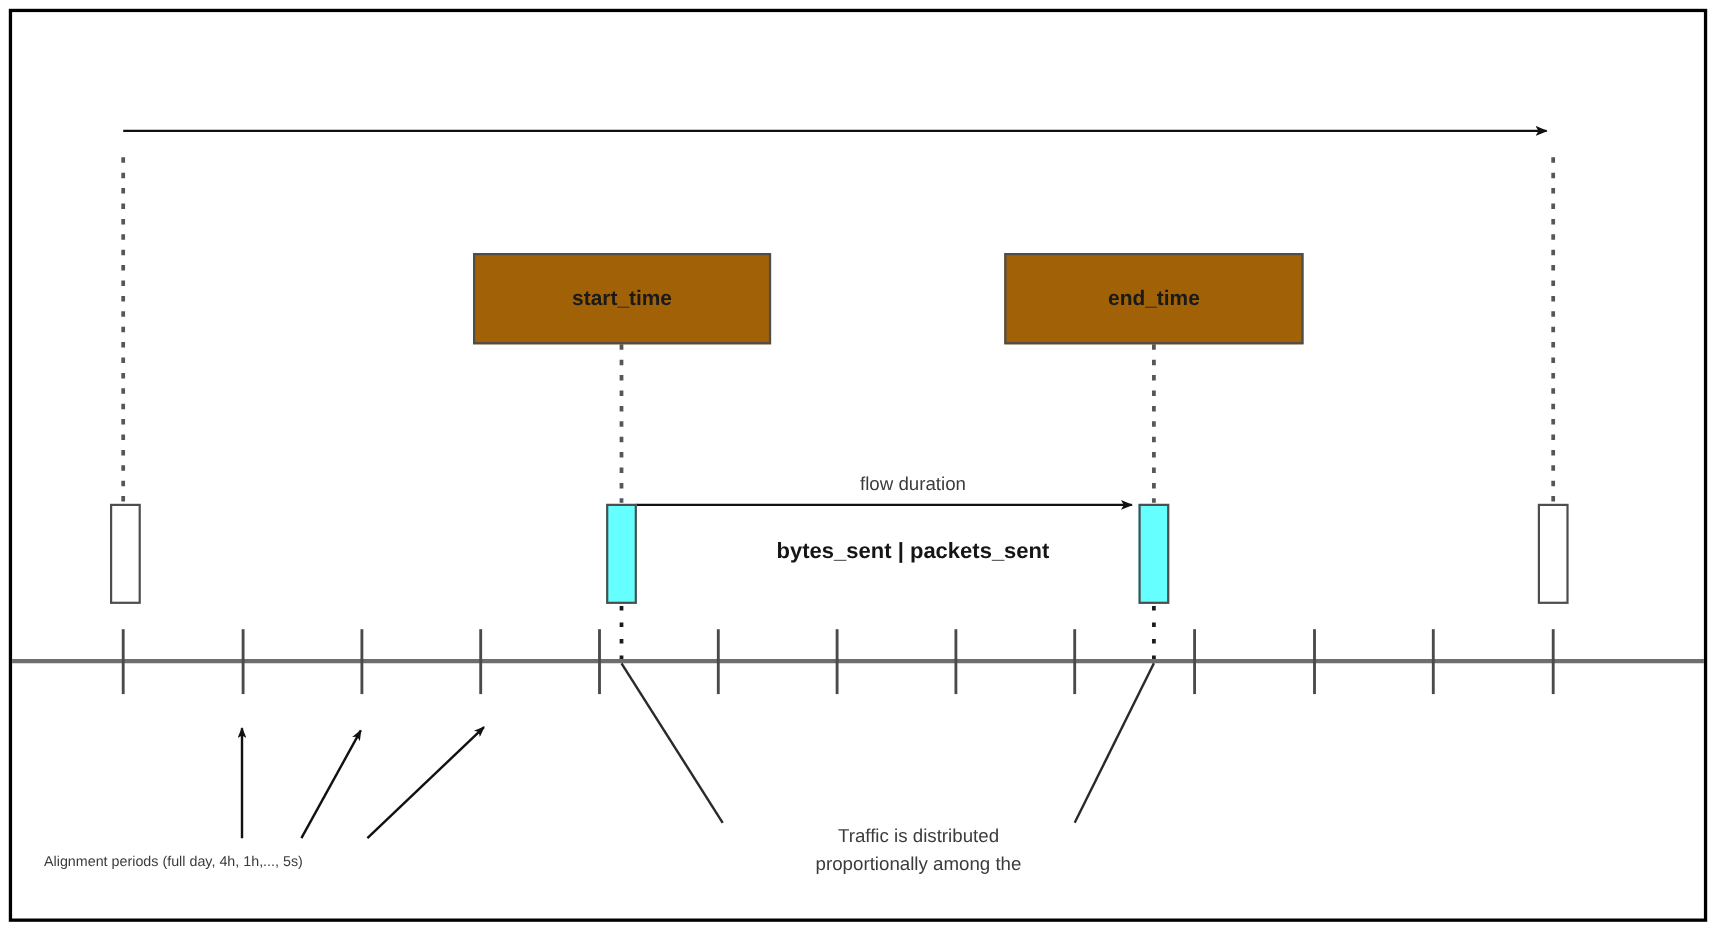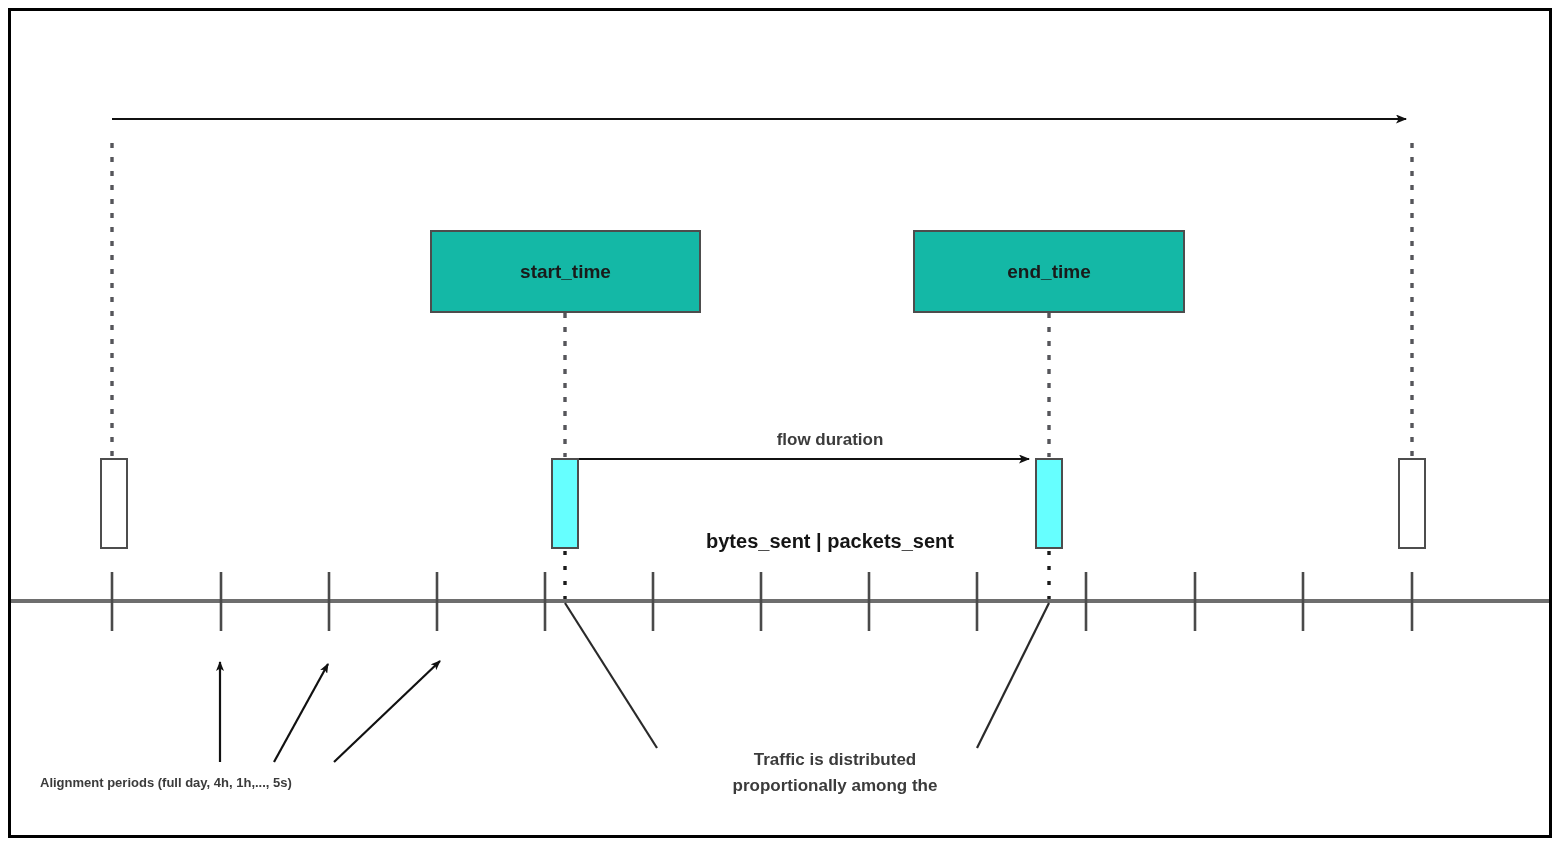--- a/index.html
+++ b/index.html
@@ -41,21 +41,21 @@
     left: 0;
     top: 38px;
     width: 1560px;
     text-align: center;
     font-size: 19px;
     color: #3b3b3b;
     white-space: nowrap;
   }
   .evt-box {
     position: absolute;
-    background: #14b8a6;
+    background: #a16207;
     border: 2px solid #4d4d4d;
     box-sizing: border-box;
     display: flex;
     align-items: center;
     justify-content: center;
     font-size: 19px;
     font-weight: bold;
     color: #1a1a1a;
   }
   .period-box {
@@ -66,38 +66,36 @@
   }
   .flow-bar {
     position: absolute;
     border: 2px solid #4d4d4d;
     box-sizing: border-box;
   }
   .lbl {
     position: absolute;
     color: #3b3b3b;
     white-space: nowrap;
-    font-weight: bold;
   }
   .lbl-flow-duration {
     left: 660px;
     top: 430px;
     width: 340px;
     text-align: center;
     font-size: 17px;
   }
   .lbl-bytes {
     left: 600px;
     top: 490px;
     width: 460px;
     text-align: center;
     font-size: 20px;
     font-weight: bold;
     color: #151515;
-    margin-top: 40px;
   }
   .lbl-alignment {
     left: 40px;
     top: 775px;
     font-size: 13px;
   }
   .lbl-traffic {
     left: 690px;
     top: 747px;
     width: 290px;

